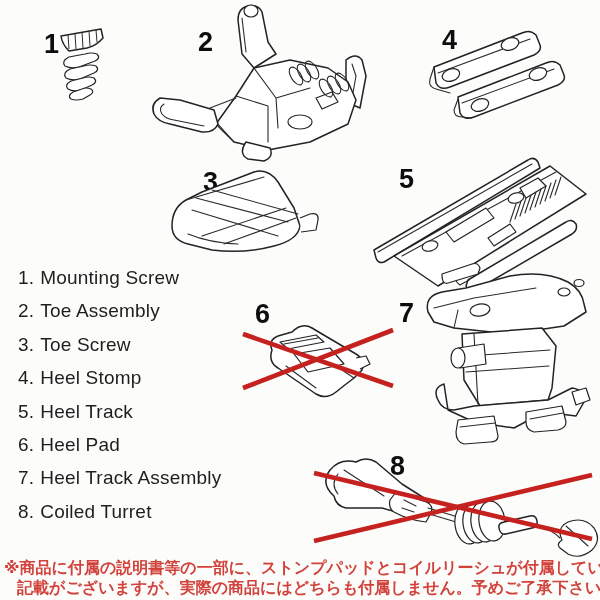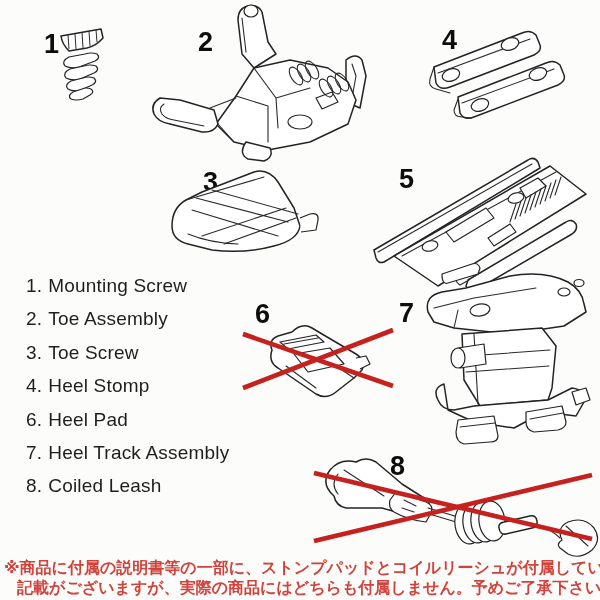--- a/index.html
+++ b/index.html
@@ -14,21 +14,21 @@
   .ln{fill:#ffffff;stroke:#232323;stroke-width:1.5;stroke-linejoin:round;}
   .ln2{fill:#ffffff;stroke:#232323;stroke-width:1.2;stroke-linejoin:round;}
   .dt{fill:none;stroke:#2a2a2a;stroke-width:1.1;stroke-linejoin:round;stroke-linecap:round;}
   .hatch{stroke:#2a2a2a;stroke-width:1;}
   .fignum{
     position:absolute;font-weight:700;font-size:27px;color:#0d0d0d;
     letter-spacing:0;line-height:1;
   }
   .cross line{stroke:#c5221f;stroke-width:4.6;stroke-linecap:butt;}
   #parts-list{
-    position:absolute;left:14px;top:263px;margin:12px;padding:0;list-style:none;
+    position:absolute;left:14px;top:263px;margin:4px;padding:0;list-style:none;
   }
   #parts-list li{
     height:33.4px;font-size:19px;color:#1e1e1e;white-space:nowrap;
     letter-spacing:0.2px;
   }
   #parts-list .idx{margin-right:6px;}
   #note{
     position:absolute;left:4px;top:558px;width:596px;
     font-size:16px;line-height:19.5px;font-weight:700;color:#d2423c;
     white-space:nowrap;
@@ -203,23 +203,24 @@
       <line x1="8" y1="10" x2="286" y2="76"></line>
       <line x1="8" y1="78" x2="286" y2="12"></line>
     </svg>
   </div>
 
   <ul id="parts-list">
     <li><span class="idx">1.</span><span>Mounting Screw</span></li>
     <li><span class="idx">2.</span><span>Toe Assembly</span></li>
     <li><span class="idx">3.</span><span>Toe Screw</span></li>
     <li><span class="idx">4.</span><span>Heel Stomp</span></li>
+    <li><span class="idx">5.</span><span>Heel Track</span></li>
     <li><span class="idx">6.</span><span>Heel Pad</span></li>
     <li><span class="idx">7.</span><span>Heel Track Assembly</span></li>
-    <li><span class="idx">8.</span><span>Coiled Leash</span></li>
+    <li><span class="idx">8.</span><span>Coiled Turret</span></li>
   </ul>
 
   <div id="note">
     <span class="l1">※商品に付属の説明書等の一部に、ストンプパッドとコイルリーシュが付属している</span>
     <span class="l2">記載がございますが、実際の商品にはどちらも付属しません。予めご了承下さい。</span>
   </div>
 
 </div>
 
 </body></html>

